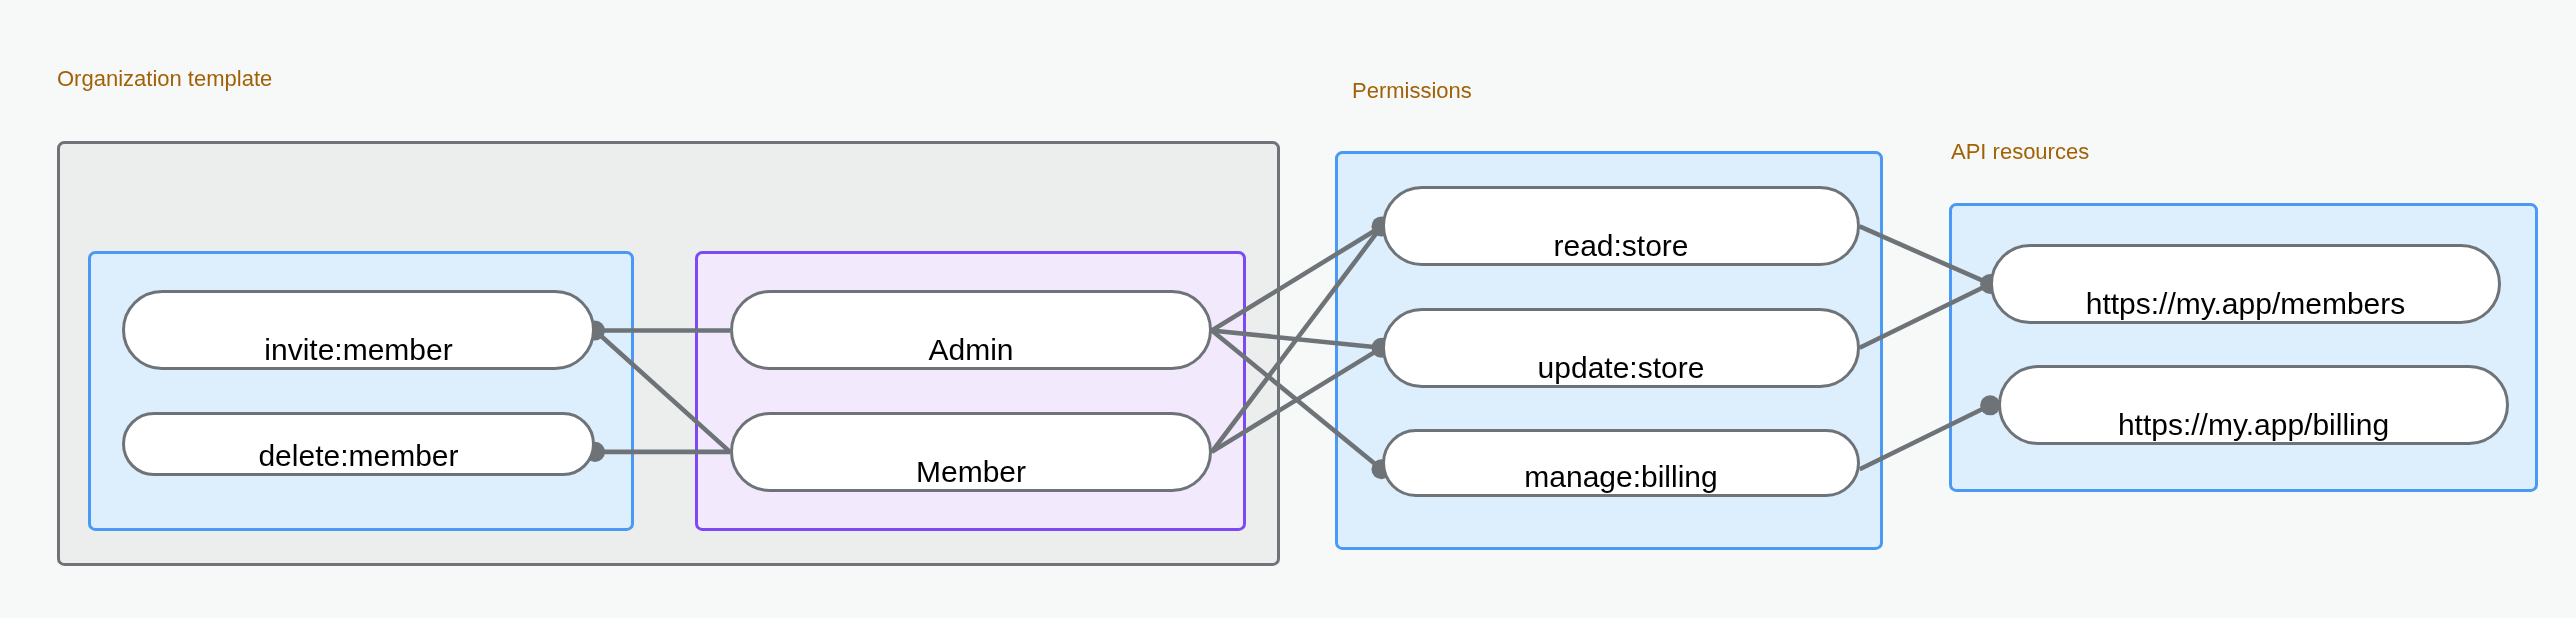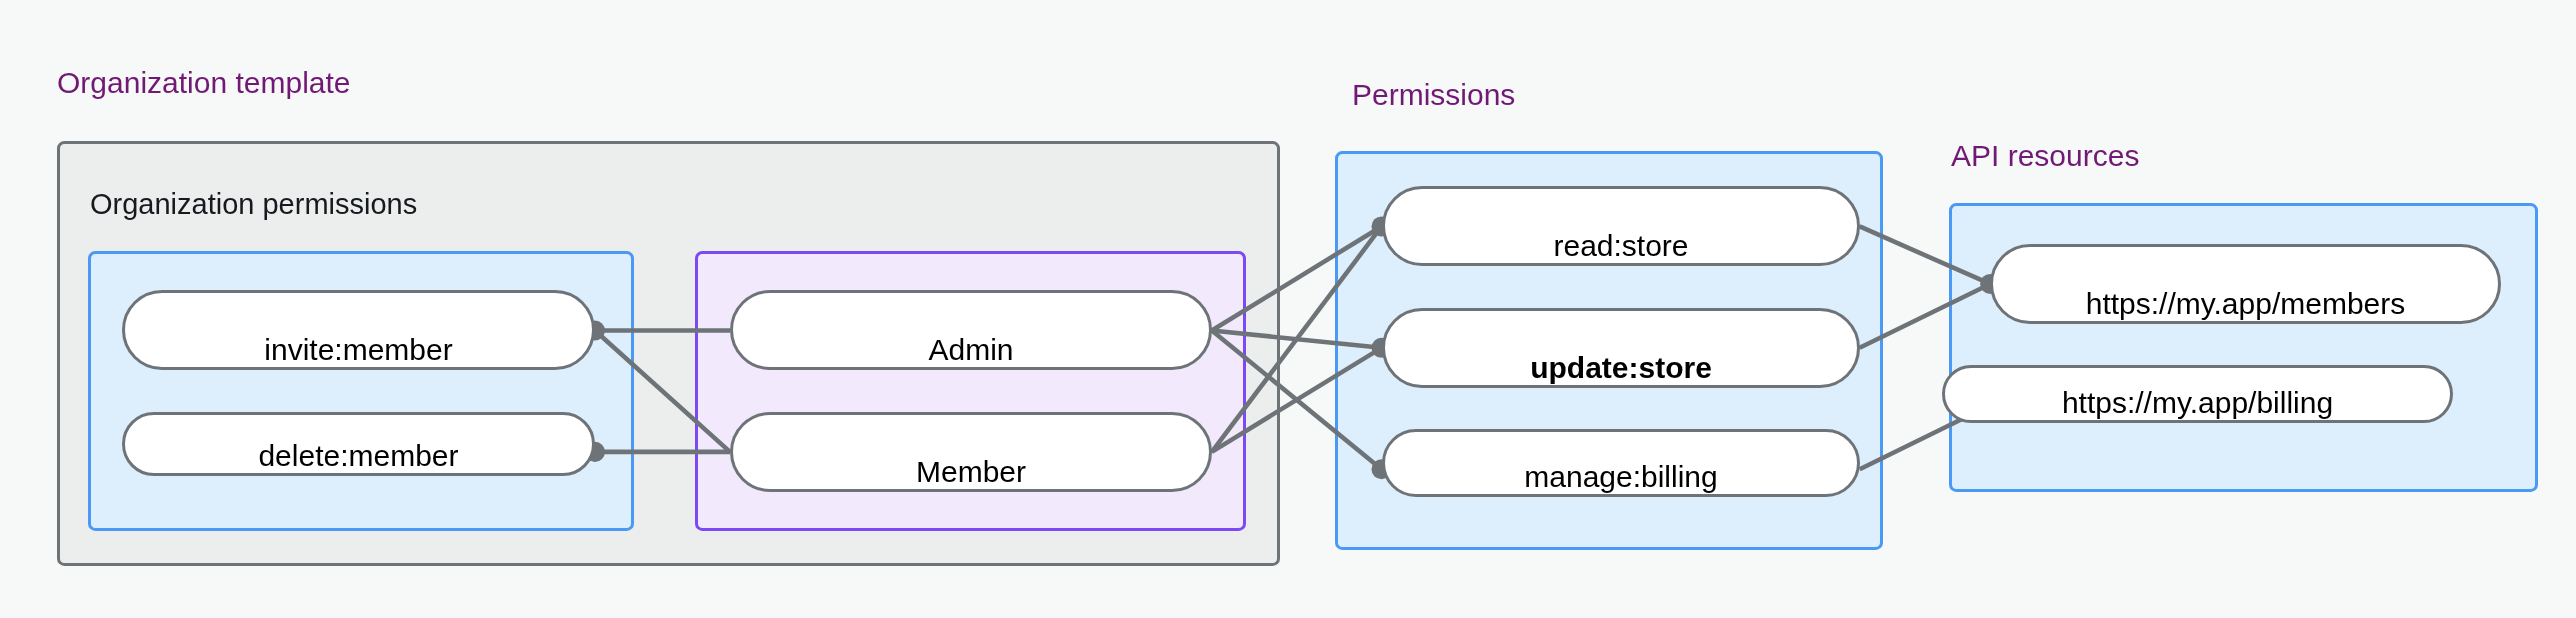--- a/index.html
+++ b/index.html
@@ -26,23 +26,23 @@
     top: 0;
     width: 2576px;
     height: 619px;
     pointer-events: none;
     z-index: 2;
   }
 
   
   .group-title {
     position: absolute;
-    font-size: 30px;
+    font-size: 22px;
     line-height: 1;
-    color: #701a75;
+    color: #a16207;
     white-space: nowrap;
     z-index: 4;
   }
   .sub-title {
     position: absolute;
     font-size: 29px;
     line-height: 1;
     color: #16191d;
     white-space: nowrap;
     z-index: 4;
@@ -101,21 +101,20 @@
   <div class="box box-blue" style="left:1335px; top:151px; width:548px;  height:399px;"></div>
 
   <div class="box box-blue" style="left:1949px; top:203px; width:589px;  height:289px;"></div>
 
   <div class="group-title" style="left:57px; top:68px;">Organization template</div>
 
   <div class="group-title" style="left:1337px; top:80px;margin-left:15px;">Permissions</div>
 
   <div class="group-title" style="left:1951px; top:141px;text-align:center;">API resources</div>
 
-  <div class="sub-title" style="left:90px; top:190px;">Organization permissions</div>
 
 
   <svg id="edges" viewBox="0 0 2823 678" width="2576" height="619" xmlns="http://www.w3.org/2000/svg">
     <g stroke="#6e7378" stroke-width="5" fill="none">
 
       <line x1="652" y1="362" x2="800" y2="362"></line>
       <line x1="652" y1="362" x2="800" y2="495"></line>
       <line x1="652" y1="495" x2="800" y2="495"></line>
 
       <line x1="1328" y1="362" x2="1514" y2="248"></line>
@@ -152,30 +151,30 @@
   </div>
 
   <div class="pill" style="left:730px; top:412px; width:482px; height:80px;">
     <span class="pill-label">Member</span>
   </div>
 
   <div class="pill" style="left:1382px; top:186px; width:478px; height:80px;">
     <span class="pill-label">read:store</span>
   </div>
 
-  <div class="pill" style="left:1382px; top:308px; width:478px; height:80px;font-weight:bold;">
+  <div class="pill" style="left:1382px; top:308px; width:478px; height:80px;">
     <span class="pill-label">update:store</span>
   </div>
 
   <div class="pill" style="left:1382px; top:429px; width:478px; height:68px;">
     <span class="pill-label">manage:billing</span>
   </div>
 
   <div class="pill" style="left:1990px; top:244px; width:511px; height:80px;">
     <span class="pill-label">https://my.app/members</span>
   </div>
 
-  <div class="pill" style="left:1942px; top:365px; width:511px; height:58px;">
+  <div class="pill" style="left:1998px; top:365px; width:511px; height:80px;">
     <span class="pill-label">https://my.app/billing</span>
   </div>
 
 </div>
 
 
 </body></html>

